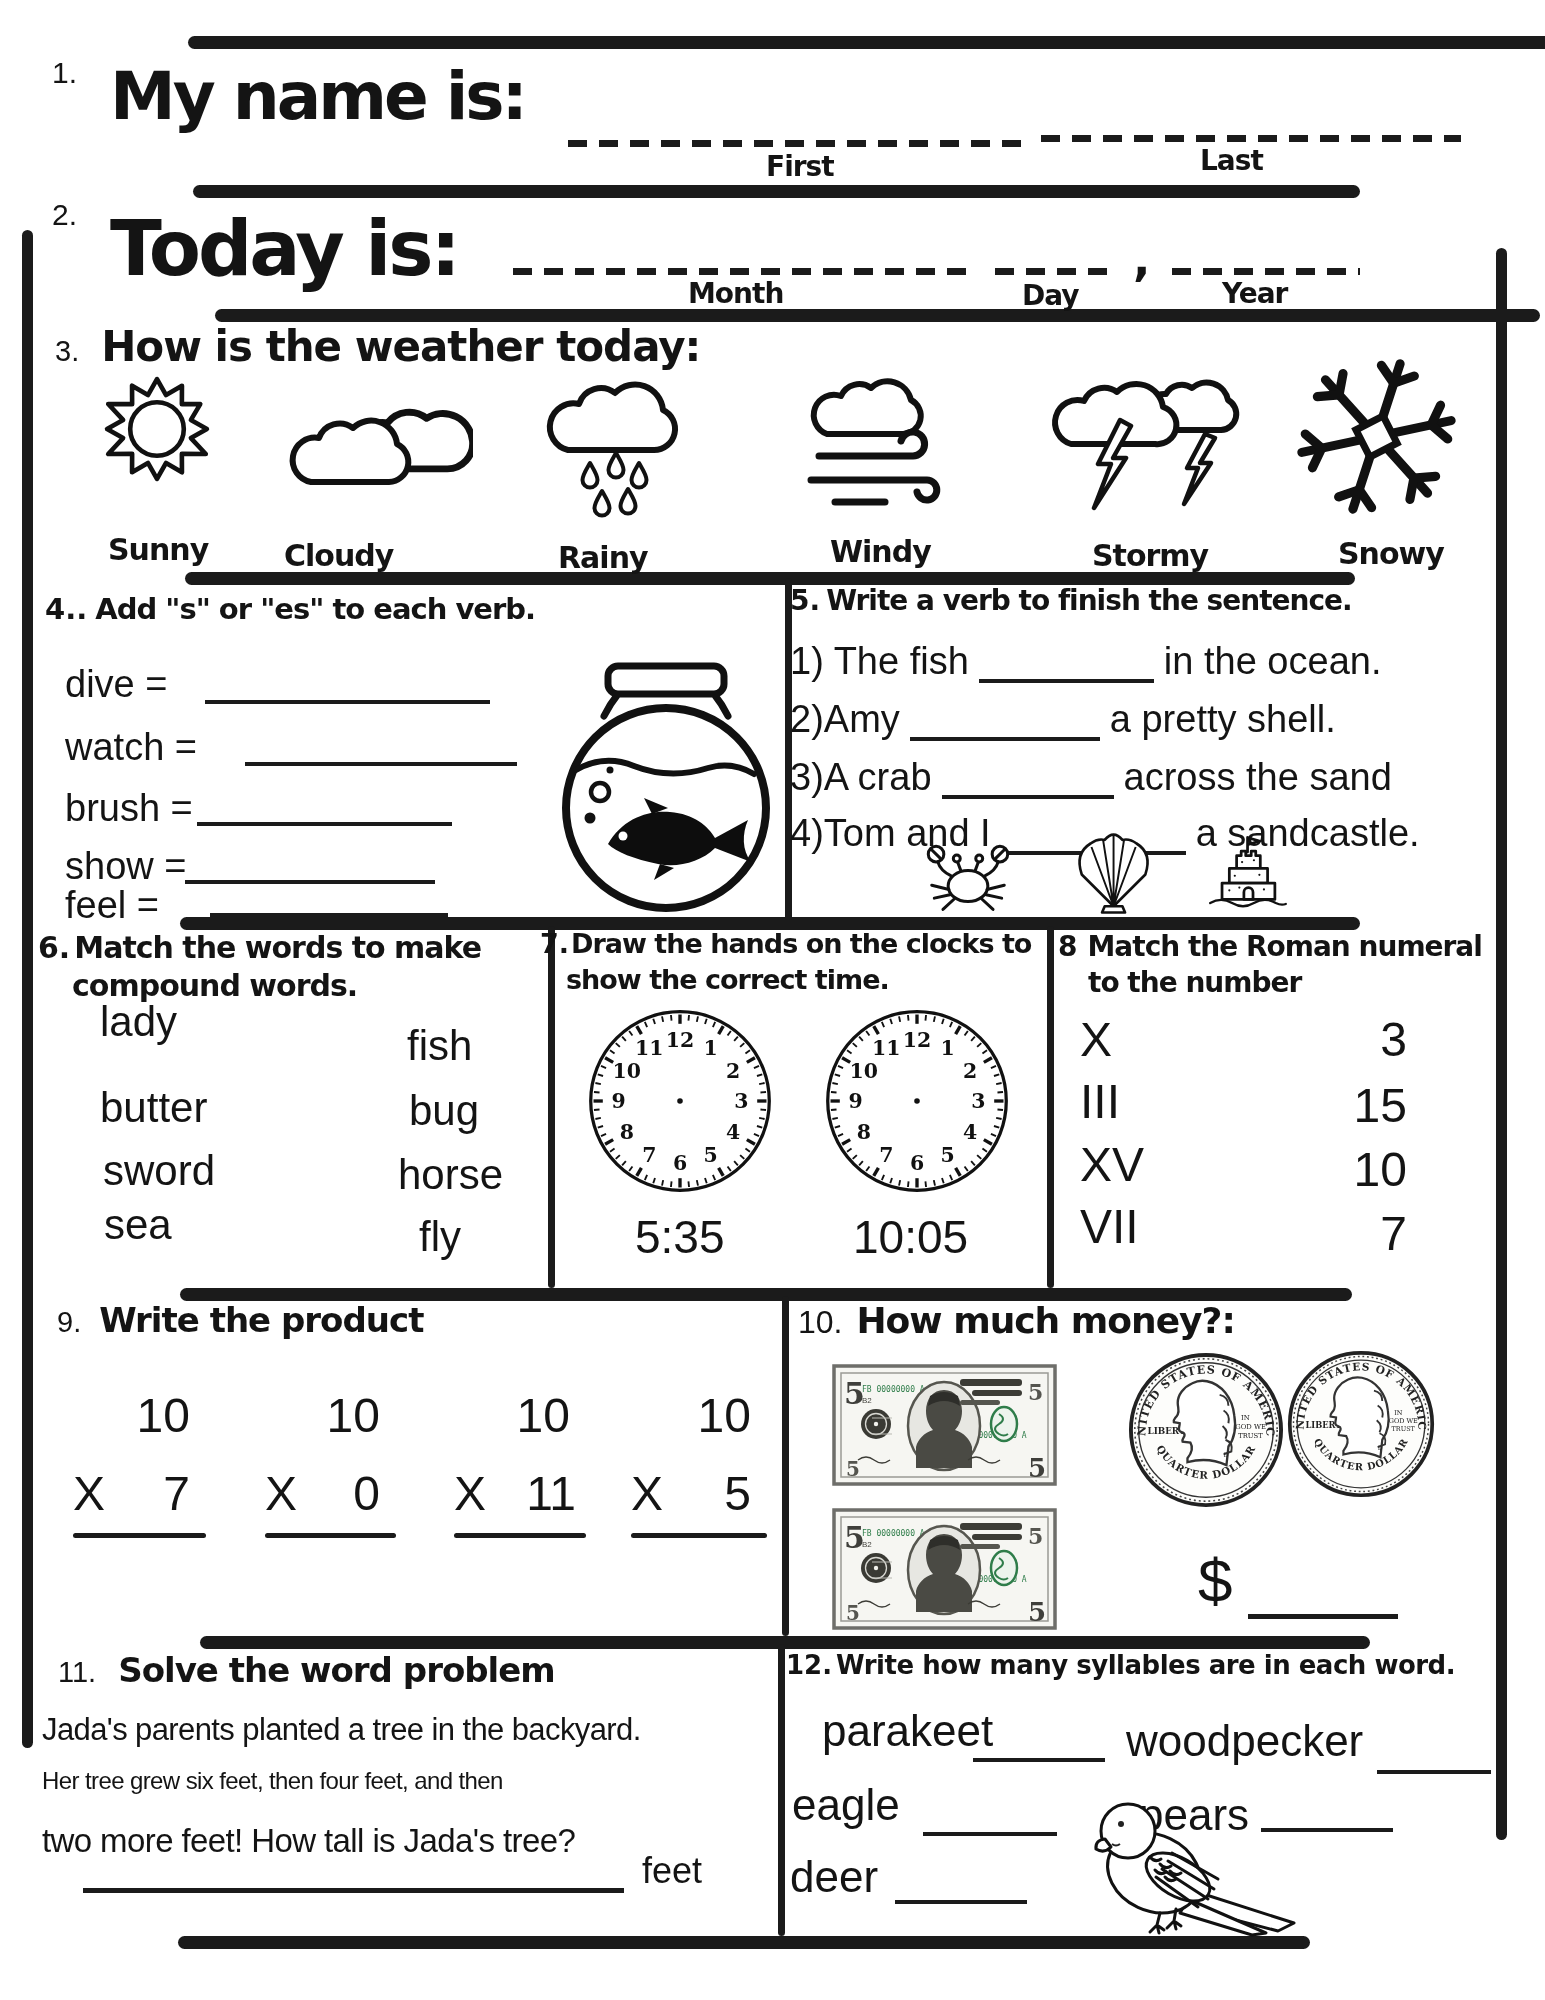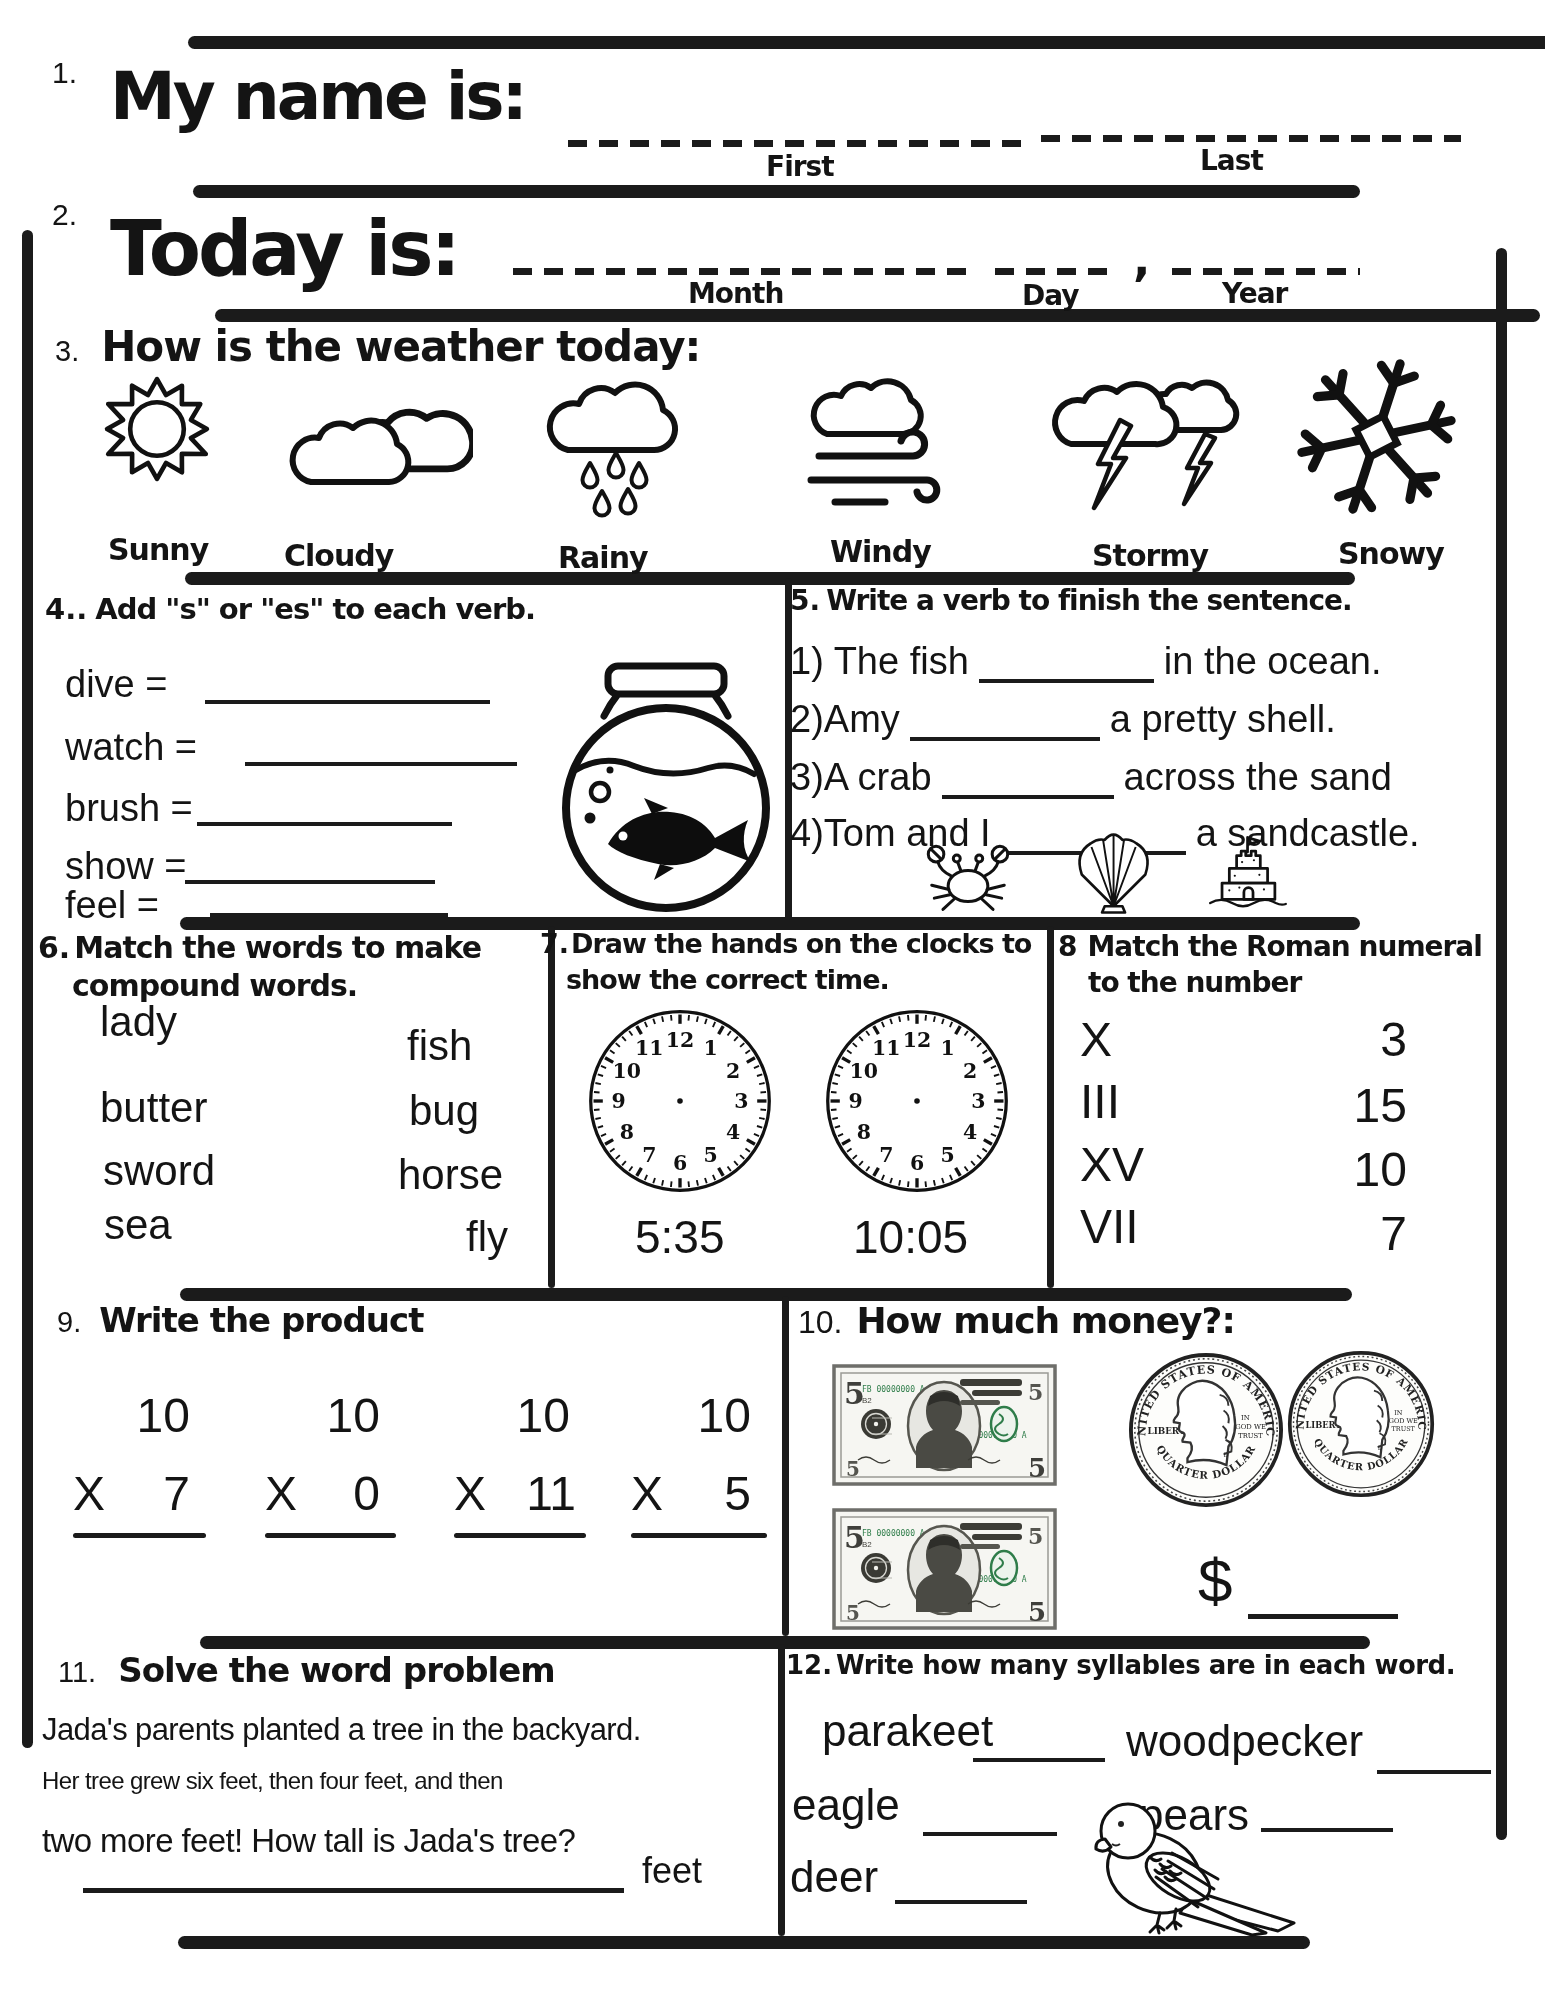--- a/index.html
+++ b/index.html
@@ -232,21 +232,21 @@
     <span class="hand" style="font-size:30px;margin-left:4px;">Match the words to make</span>
   </div>
   <div class="abs hand" style="left:72px;top:968px;font-size:30px;">compound words.</div>
   <div class="abs txt" style="left:100px;top:998px;font-size:42px;">lady</div>
   <div class="abs txt" style="left:100px;top:1084px;font-size:42px;">butter</div>
   <div class="abs txt" style="left:103px;top:1147px;font-size:42px;">sword</div>
   <div class="abs txt" style="left:104px;top:1201px;font-size:42px;">sea</div>
   <div class="abs txt" style="left:407px;top:1022px;font-size:42px;">fish</div>
   <div class="abs txt" style="left:409px;top:1087px;font-size:42px;">bug</div>
   <div class="abs txt" style="left:398px;top:1151px;font-size:42px;">horse</div>
-  <div class="abs txt" style="left:419px;top:1213px;font-size:42px;margin-left:47px;">fly</div>
+  <div class="abs txt" style="left:419px;top:1213px;font-size:42px;">fly</div>
 
   <div class="abs hdr" style="left:540px;top:928px;">
     <span class="hand" style="font-size:27px;letter-spacing:0;">7.</span>
     <span class="hand" style="font-size:27px;margin-left:2px;">Draw the hands on the clocks to</span>
   </div>
   <div class="abs hand" style="left:566px;top:964px;font-size:27px;">show the correct time.</div>
   <div class="abs" style="left:587px;top:1008px;">
     <svg class="clock" width="186" height="186" viewBox="0 0 200 200">
         <circle cx="100" cy="100" r="96" fill="#fff" stroke="#111" stroke-width="3.5"></circle>
         <line x1="100" y1="17" x2="100" y2="7" stroke="#111" stroke-width="3.6"></line>

